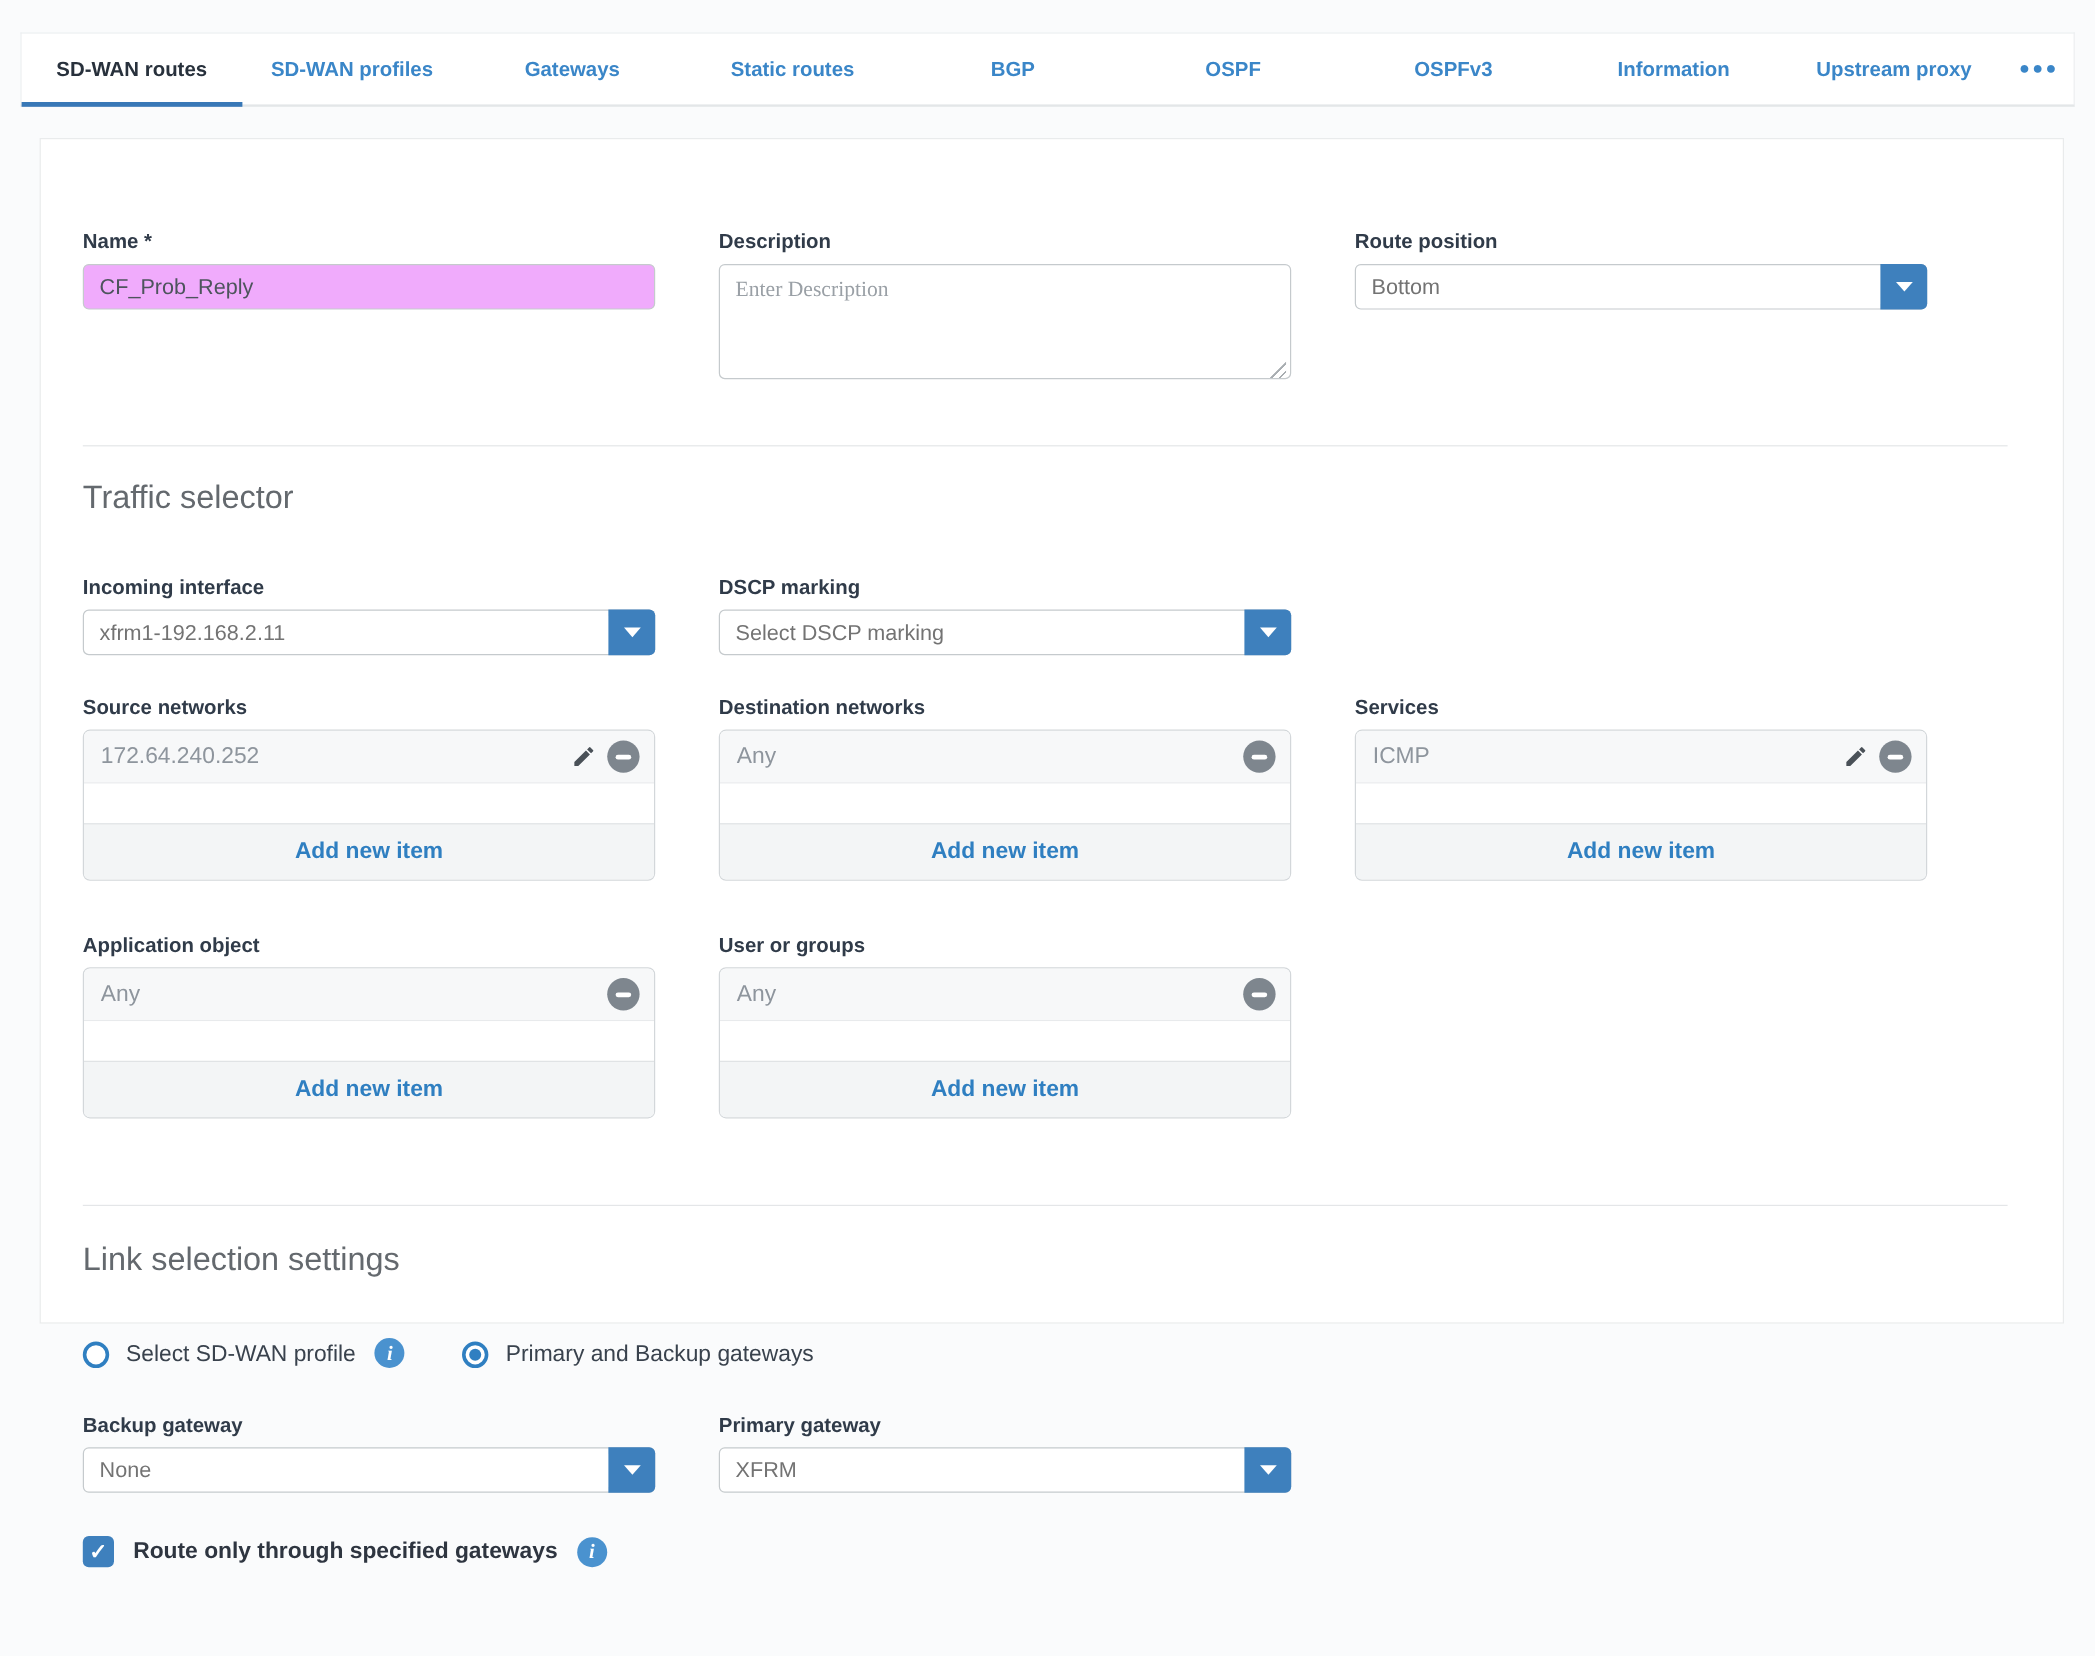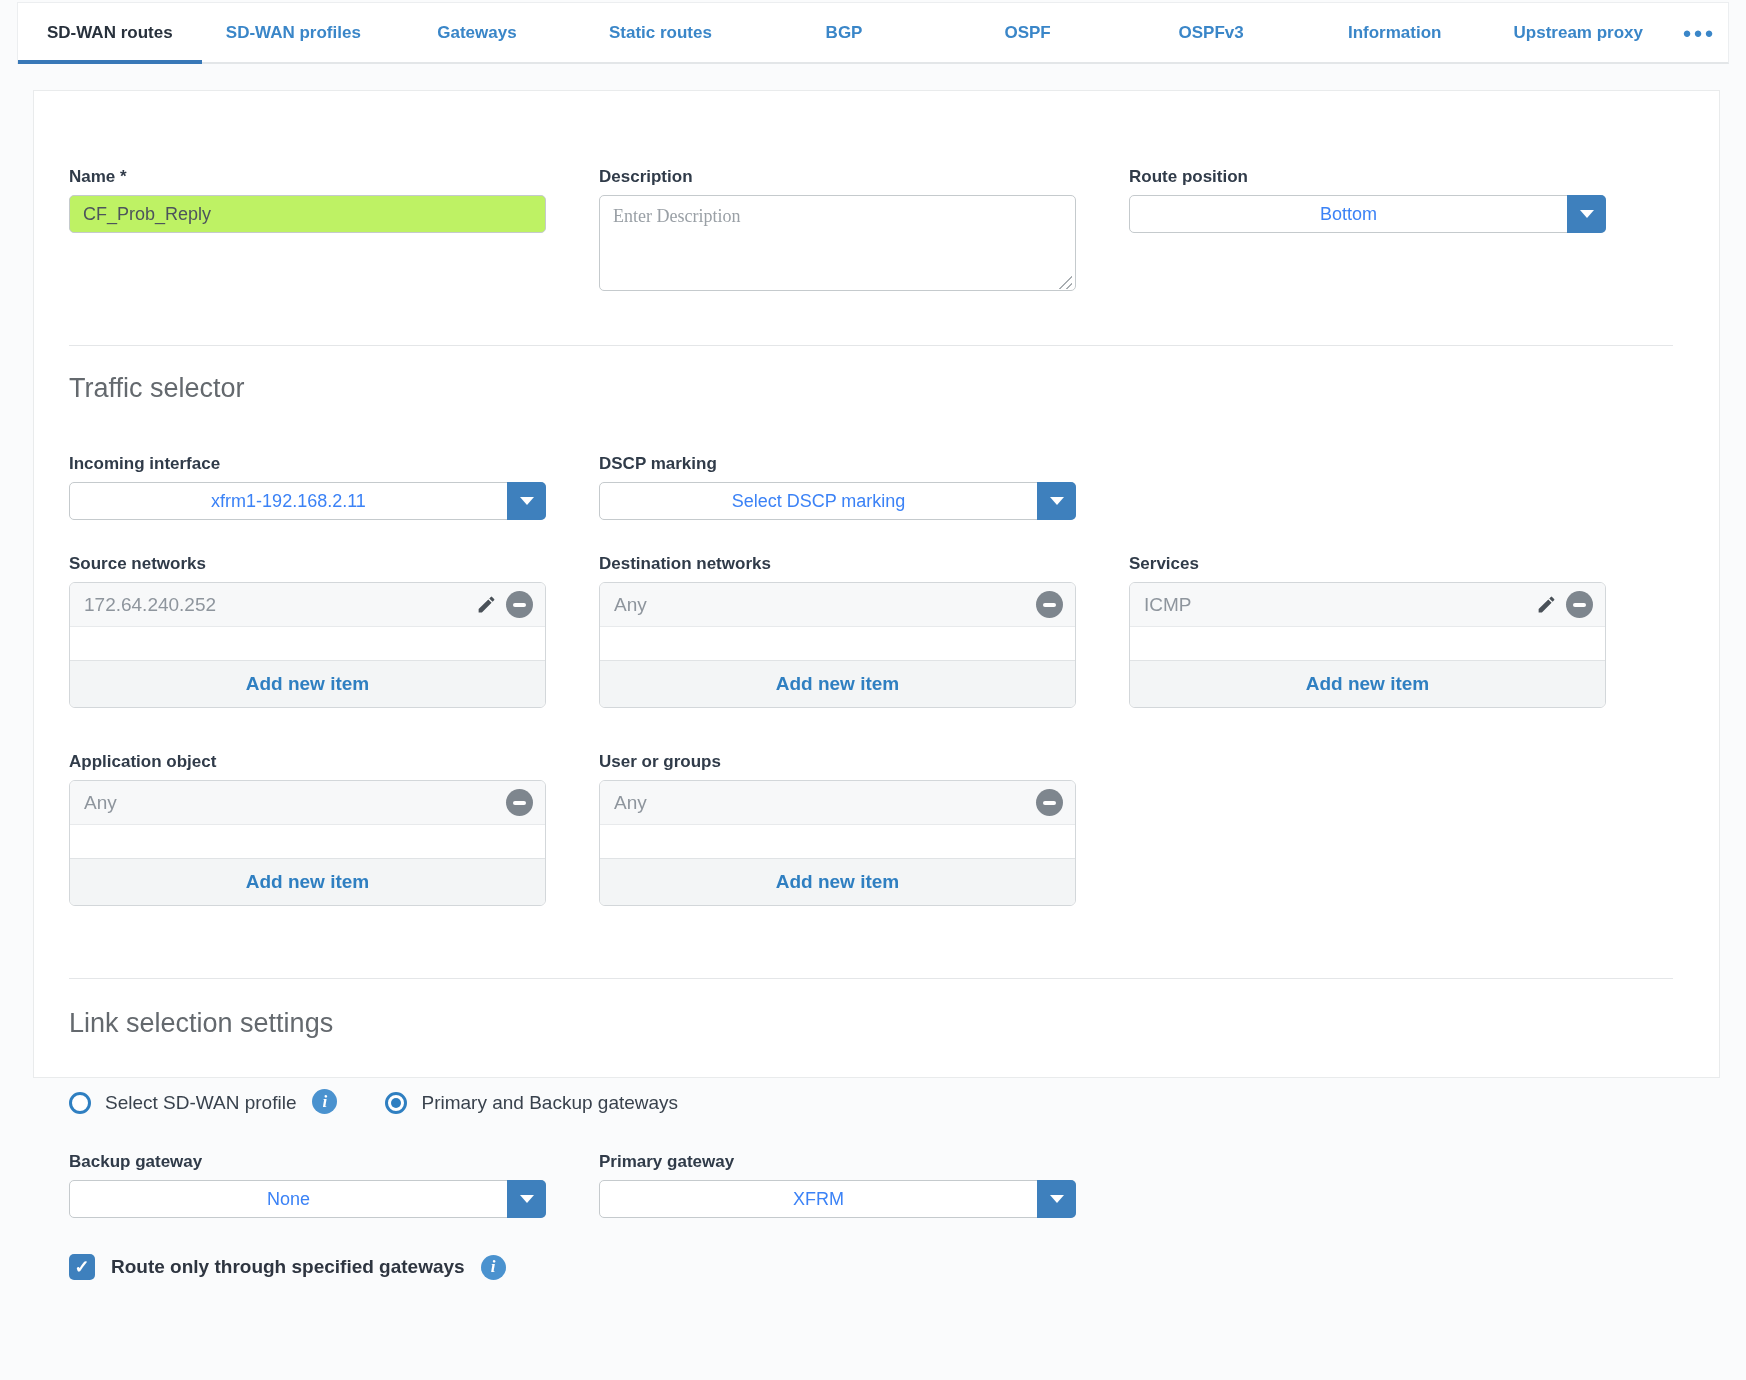--- a/index.html
+++ b/index.html
@@ -1,55 +1,55 @@
 <!DOCTYPE html>
 <html><head>
 <meta charset="utf-8">
 <style>
   * { margin:0; padding:0; box-sizing:border-box; }
   html,body { width:1746px; height:1380px; background:#fafbfc; font-family:"Liberation Sans",sans-serif; }
 
   
-  .tabbar{ margin:2px 17px 0 17px; height:62px; background:#fff;
+  .tabbar{ margin:27px 17px 0 17px; height:62px; background:#fff;
     border:1px solid #eceef0; border-bottom:2px solid #e3e6e8; display:flex; align-items:stretch; }
   .tab{ flex:1; display:flex; align-items:center; justify-content:center;
     font-size:17px; font-weight:700; color:#3a86c8; cursor:pointer; position:relative; white-space:nowrap; }
   .tab.active{ color:#28313c; }
   .tab.active::after{ content:""; position:absolute; left:0; right:0; bottom:-2px; height:4px; background:#3878b7; }
   .tab-more{ width:58px; display:flex; align-items:center; justify-content:center;
     color:#3a86c8; font-size:15px; letter-spacing:2px; font-weight:700; cursor:pointer; }
 
   
   .panel{ margin:26px 0 0 33px; width:1687px; height:988px; background:#fff;
     border:1px solid #e9ebec; padding:74px 48px 0 35px; }
 
   .row{ display:flex; align-items:flex-start; }
   .col{ width:477px; margin-right:53px; }
   .col:last-child{ margin-right:0; }
 
   .flabel{ font-size:17px; font-weight:700; color:#303b49; height:24px; line-height:24px; margin-bottom:6px; }
 
   
   .tinput{ width:100%; height:38px; border:1px solid #c5cacd; border-radius:5px;
-    padding:0 13px; font-size:18px; color:#4d545c; font-family:"Liberation Sans",sans-serif; background:#bef264; }
+    padding:0 13px; font-size:18px; color:#4d545c; font-family:"Liberation Sans",sans-serif; background:#f0abfc; }
 
   
   .ta-wrap{ position:relative; width:100%; }
   .tarea{ width:100%; height:96px; border:1px solid #c5cacd; border-radius:5px;
     padding:10px 13px; font-size:18px; color:#4d545c; resize:none;
     font-family:Liberation Serif, serif; background:#fff; }
   .tarea::placeholder{ color:#9aa0a6; }
   .resize-grip{ position:absolute; right:4px; bottom:6px; width:14px; height:14px;
     background:repeating-linear-gradient(135deg,#a8adb1 0 1.5px,transparent 1.5px 5px);
     clip-path:polygon(100% 0,100% 100%,0 100%); }
 
   
   .dropdown{ position:relative; width:100%; height:38px; border:1px solid #c5cacd; border-radius:5px;
     background:#fff; display:flex; align-items:center; cursor:pointer; }
-  .dd-value{ flex:1; padding:0 13px; font-size:18px; color:#3b82f6; white-space:nowrap; overflow:hidden;text-align:center; }
+  .dd-value{ flex:1; padding:0 13px; font-size:18px; color:#737373; white-space:nowrap; overflow:hidden; }
   .dd-btn{ width:39px; height:38px; margin:-1px -1px -1px 0; background:#3e80bd;
     border-radius:0 5px 5px 0; display:flex; align-items:center; justify-content:center; }
   .caret{ width:0; height:0; border-left:7px solid transparent; border-right:7px solid transparent;
     border-top:8px solid #fff; }
 
   
   .listbox{ width:100%; border:1px solid #d3d7da; border-radius:6px; overflow:hidden; background:#fff; }
   .lb-item{ height:44px; background:#f7f8f9; border-bottom:1px solid #e8eaec;
     display:flex; align-items:center; padding:0 12px 0 14px; }
   .lb-text{ flex:1; font-size:19px; color:#8e959d; }

